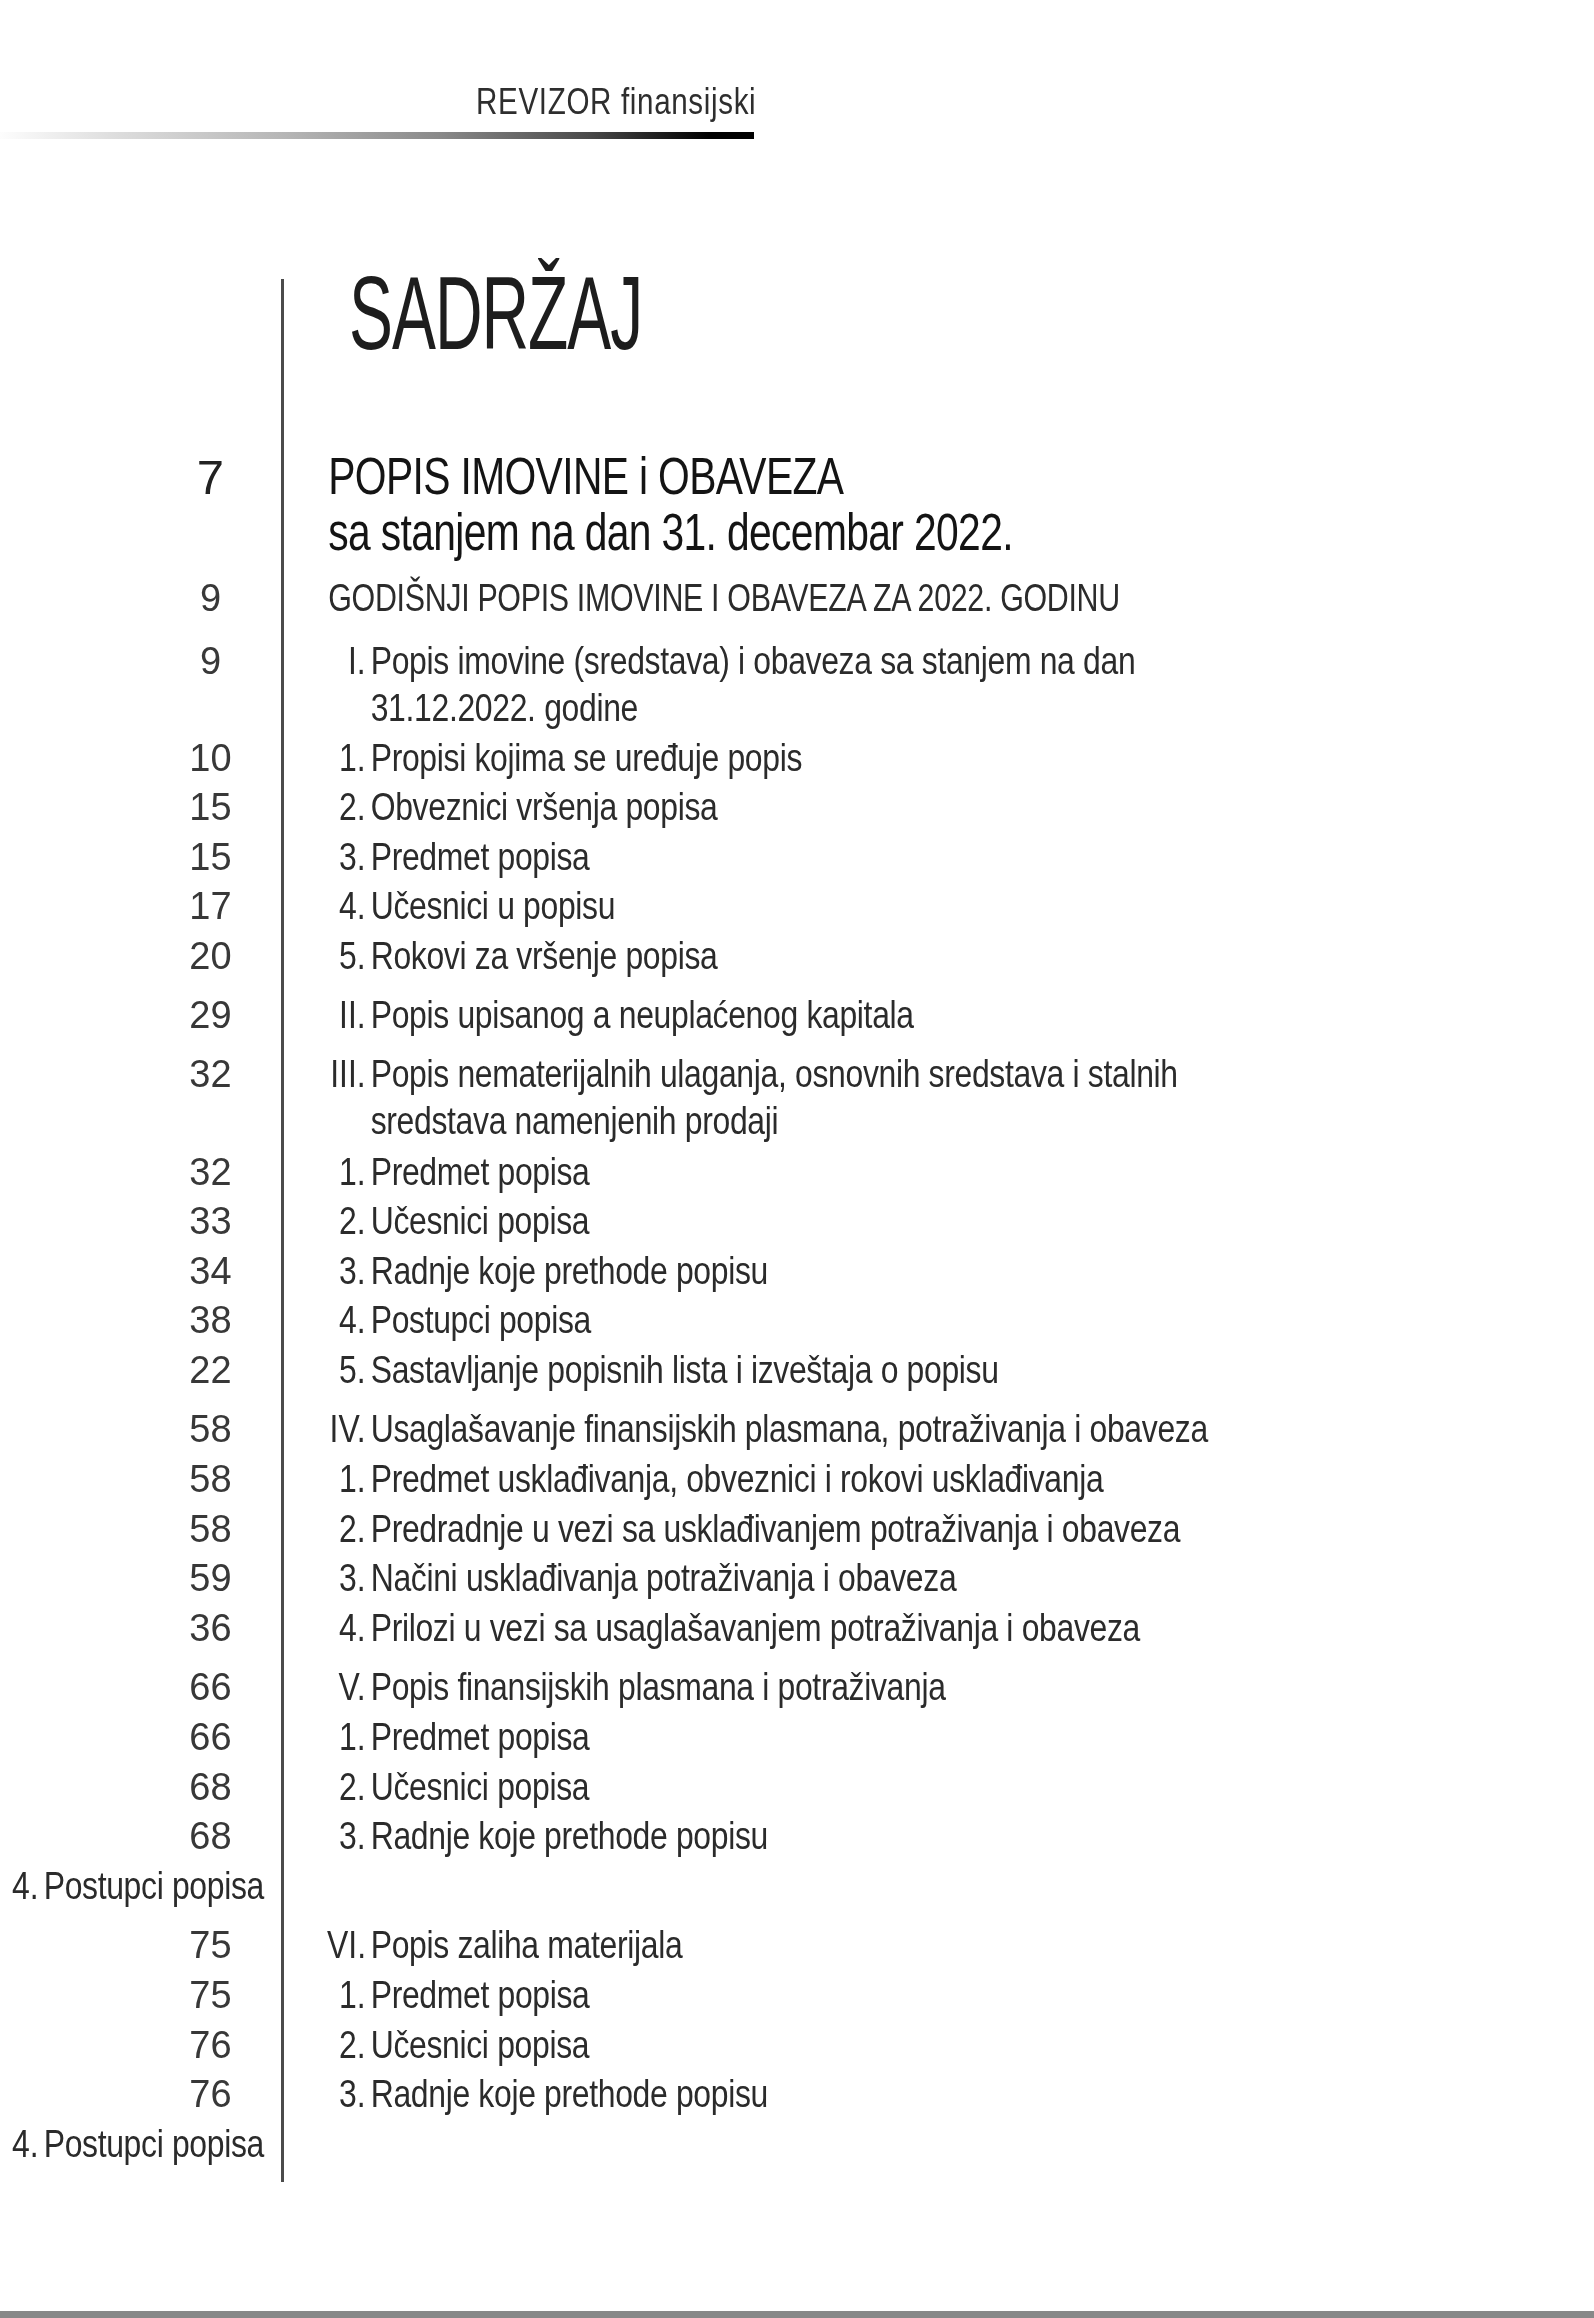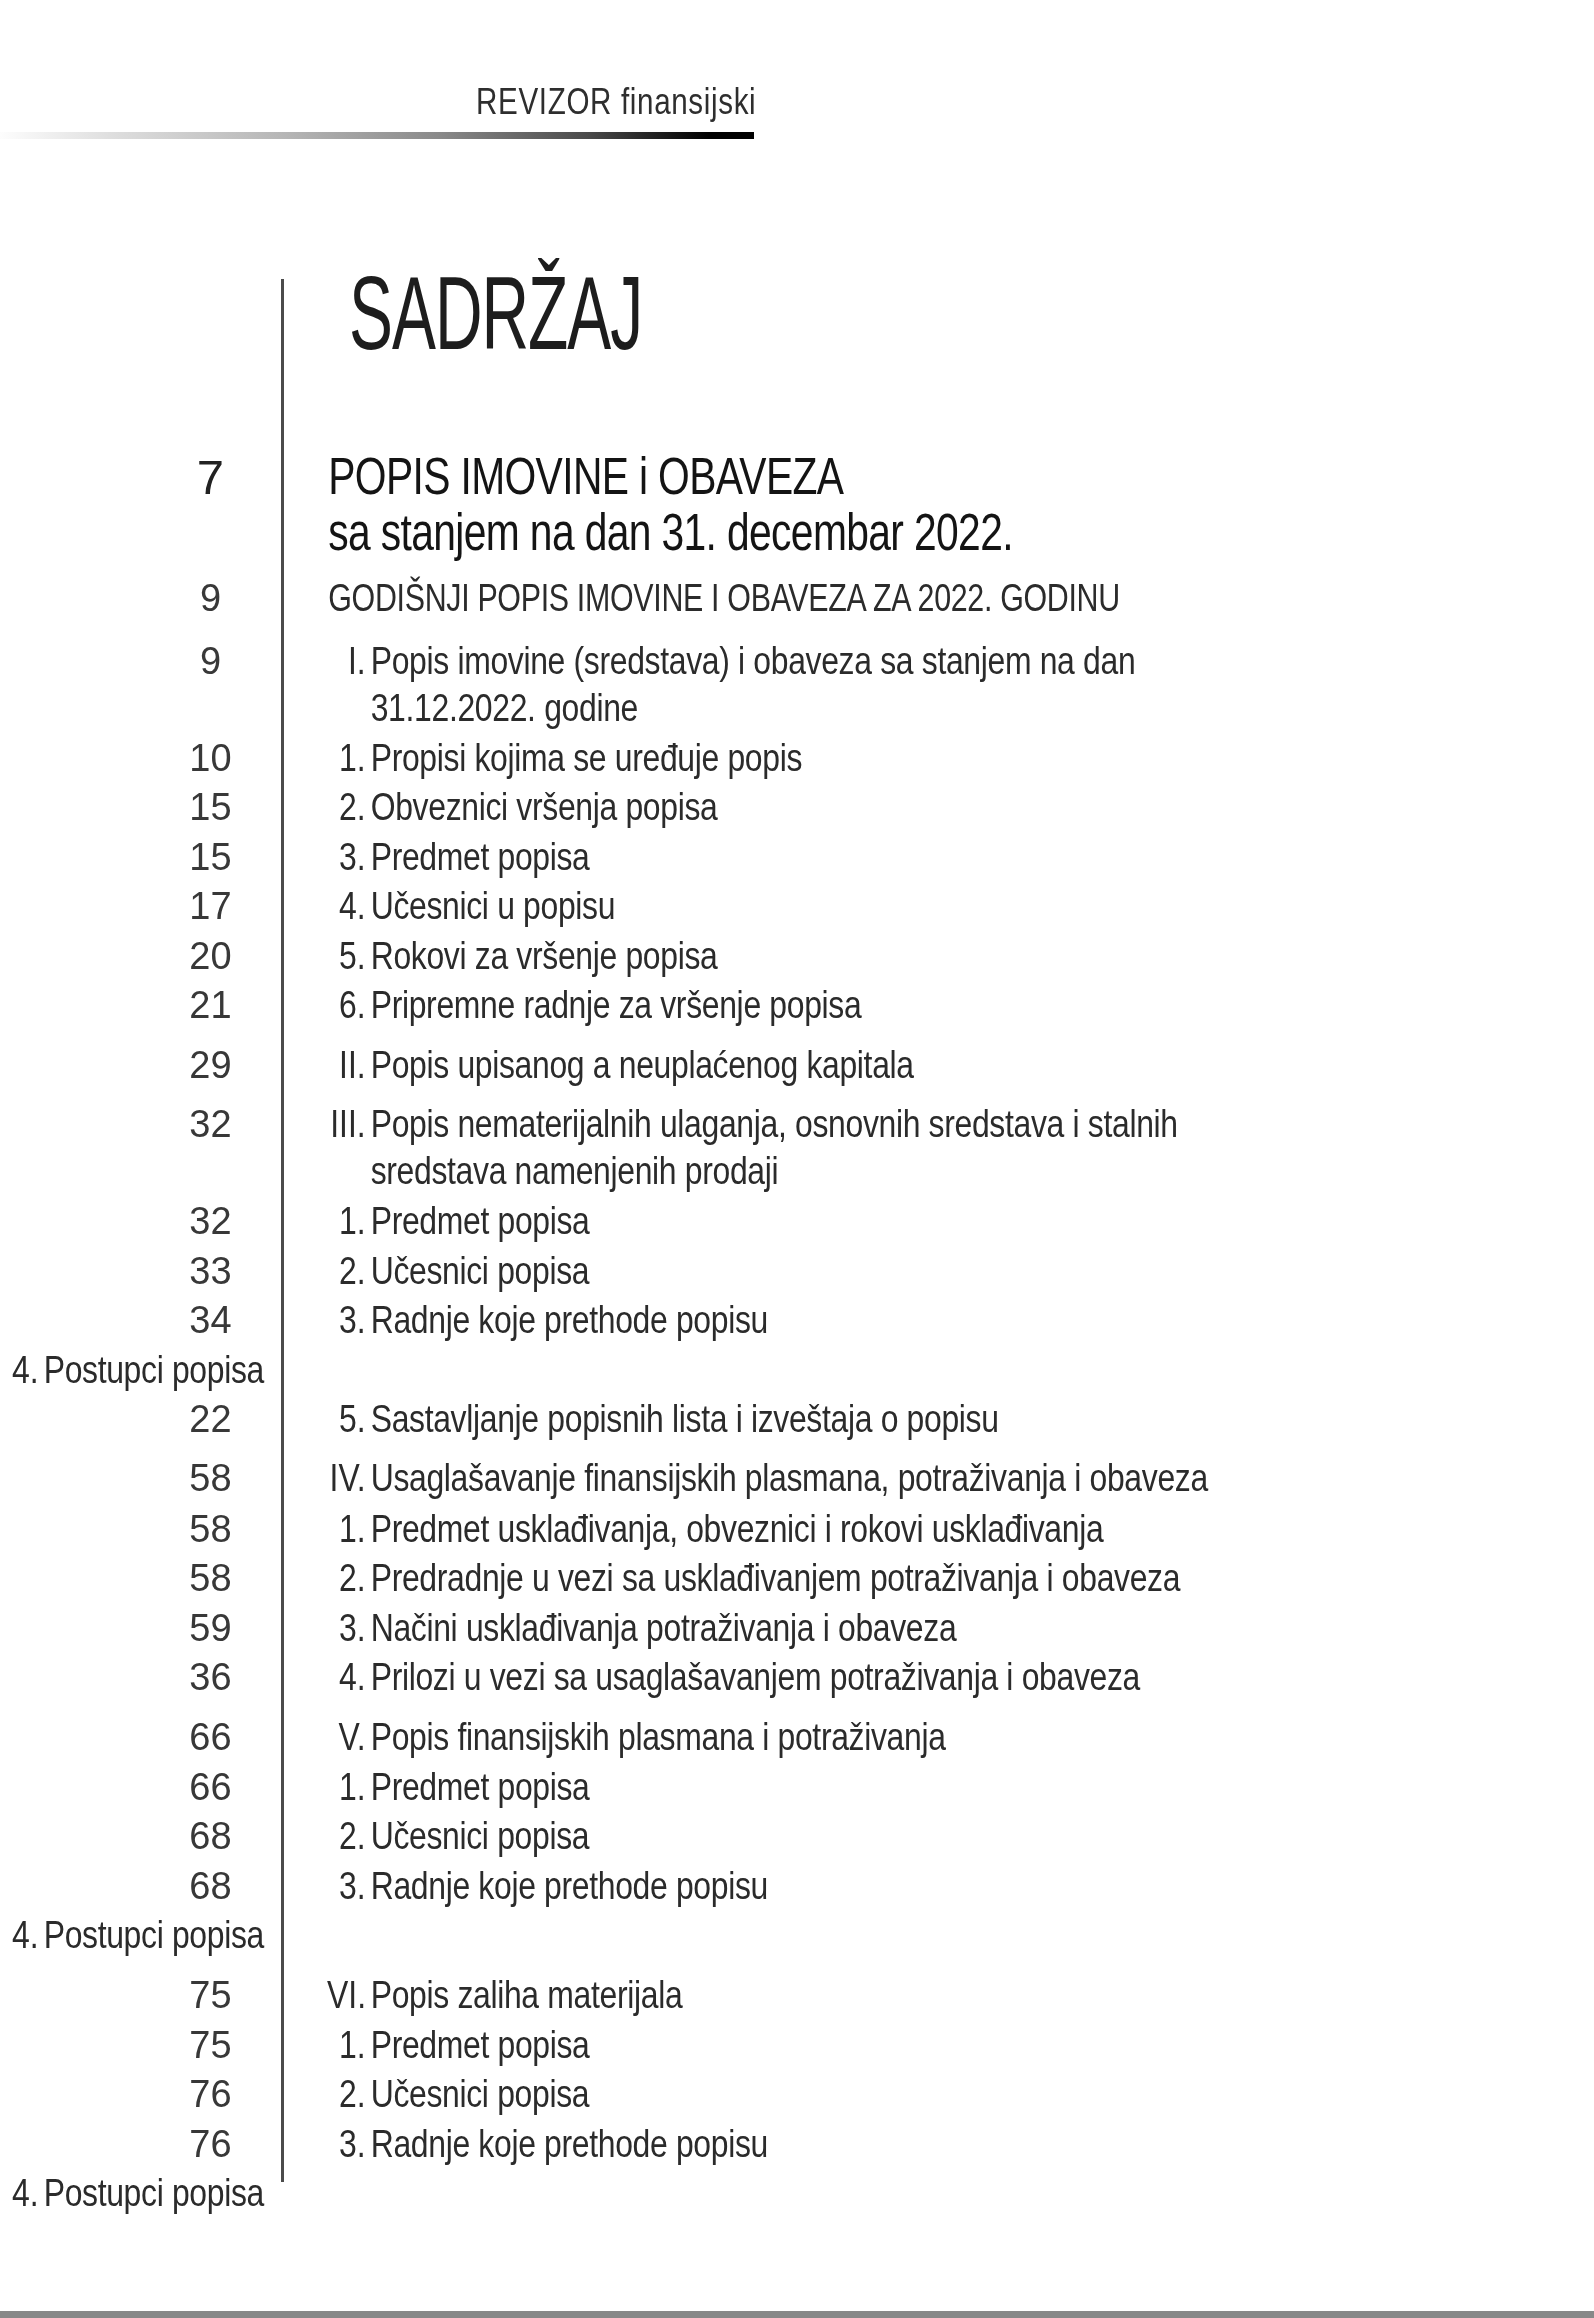--- a/index.html
+++ b/index.html
@@ -151,29 +151,20 @@
     <div class="row item">
       <div class="pagenum">20</div>
       <div class="entry">
         <span class="label">5.</span>
         <div class="lines">
             <div class="line">Rokovi za vršenje popisa</div>
           </div>
       </div>
     </div>
 
-    <div class="row item">
-      <div class="pagenum">21</div>
-      <div class="entry">
-        <span class="label">6.</span>
-        <div class="lines">
-            <div class="line">Pripremne radnje za vršenje popisa</div>
-          </div>
-      </div>
-    </div>
 
     <div class="row section">
       <div class="pagenum">29</div>
       <div class="entry">
         <span class="label">II.</span>
         <div class="lines">
             <div class="line">Popis upisanog a neuplaćenog kapitala</div>
           </div>
       </div>
     </div>
@@ -213,20 +204,21 @@
       <div class="pagenum">34</div>
       <div class="entry">
         <span class="label">3.</span>
         <div class="lines">
             <div class="line">Radnje koje prethode popisu</div>
           </div>
       </div>
     </div>
 
     <div class="row item">
+      <div class="pagenum">38</div>
       <div class="entry">
         <span class="label">4.</span>
         <div class="lines">
             <div class="line">Postupci popisa</div>
           </div>
       </div>
     </div>
 
     <div class="row item">
       <div class="pagenum">22</div>

